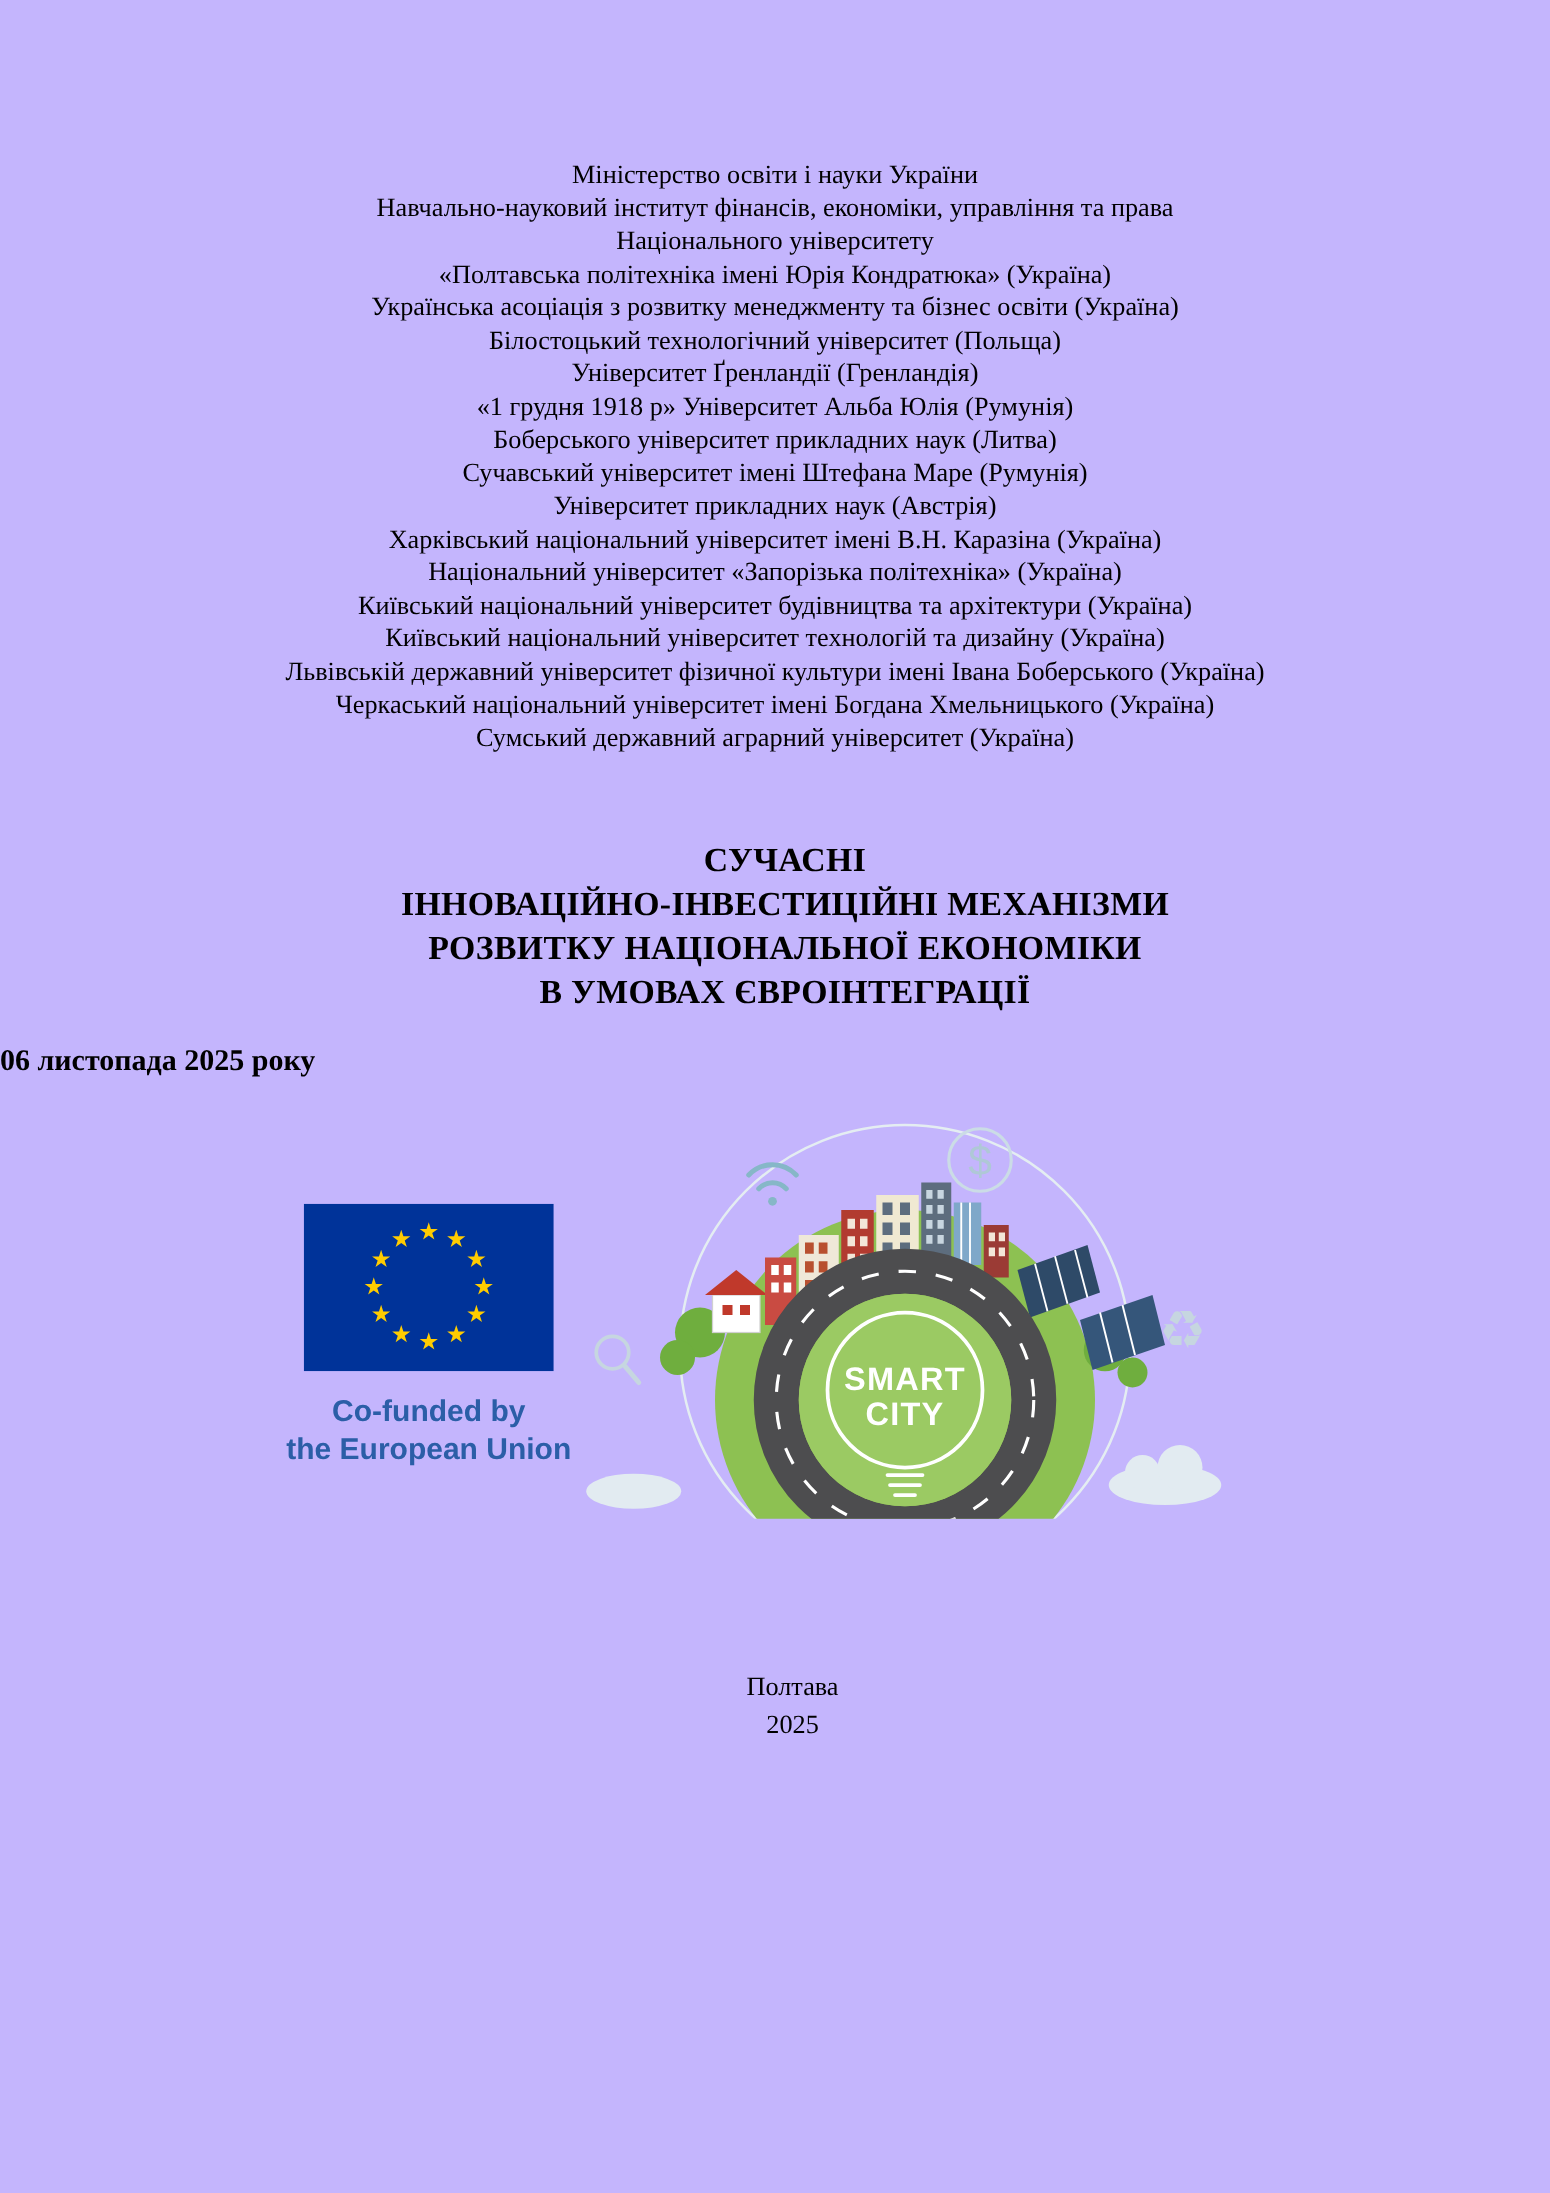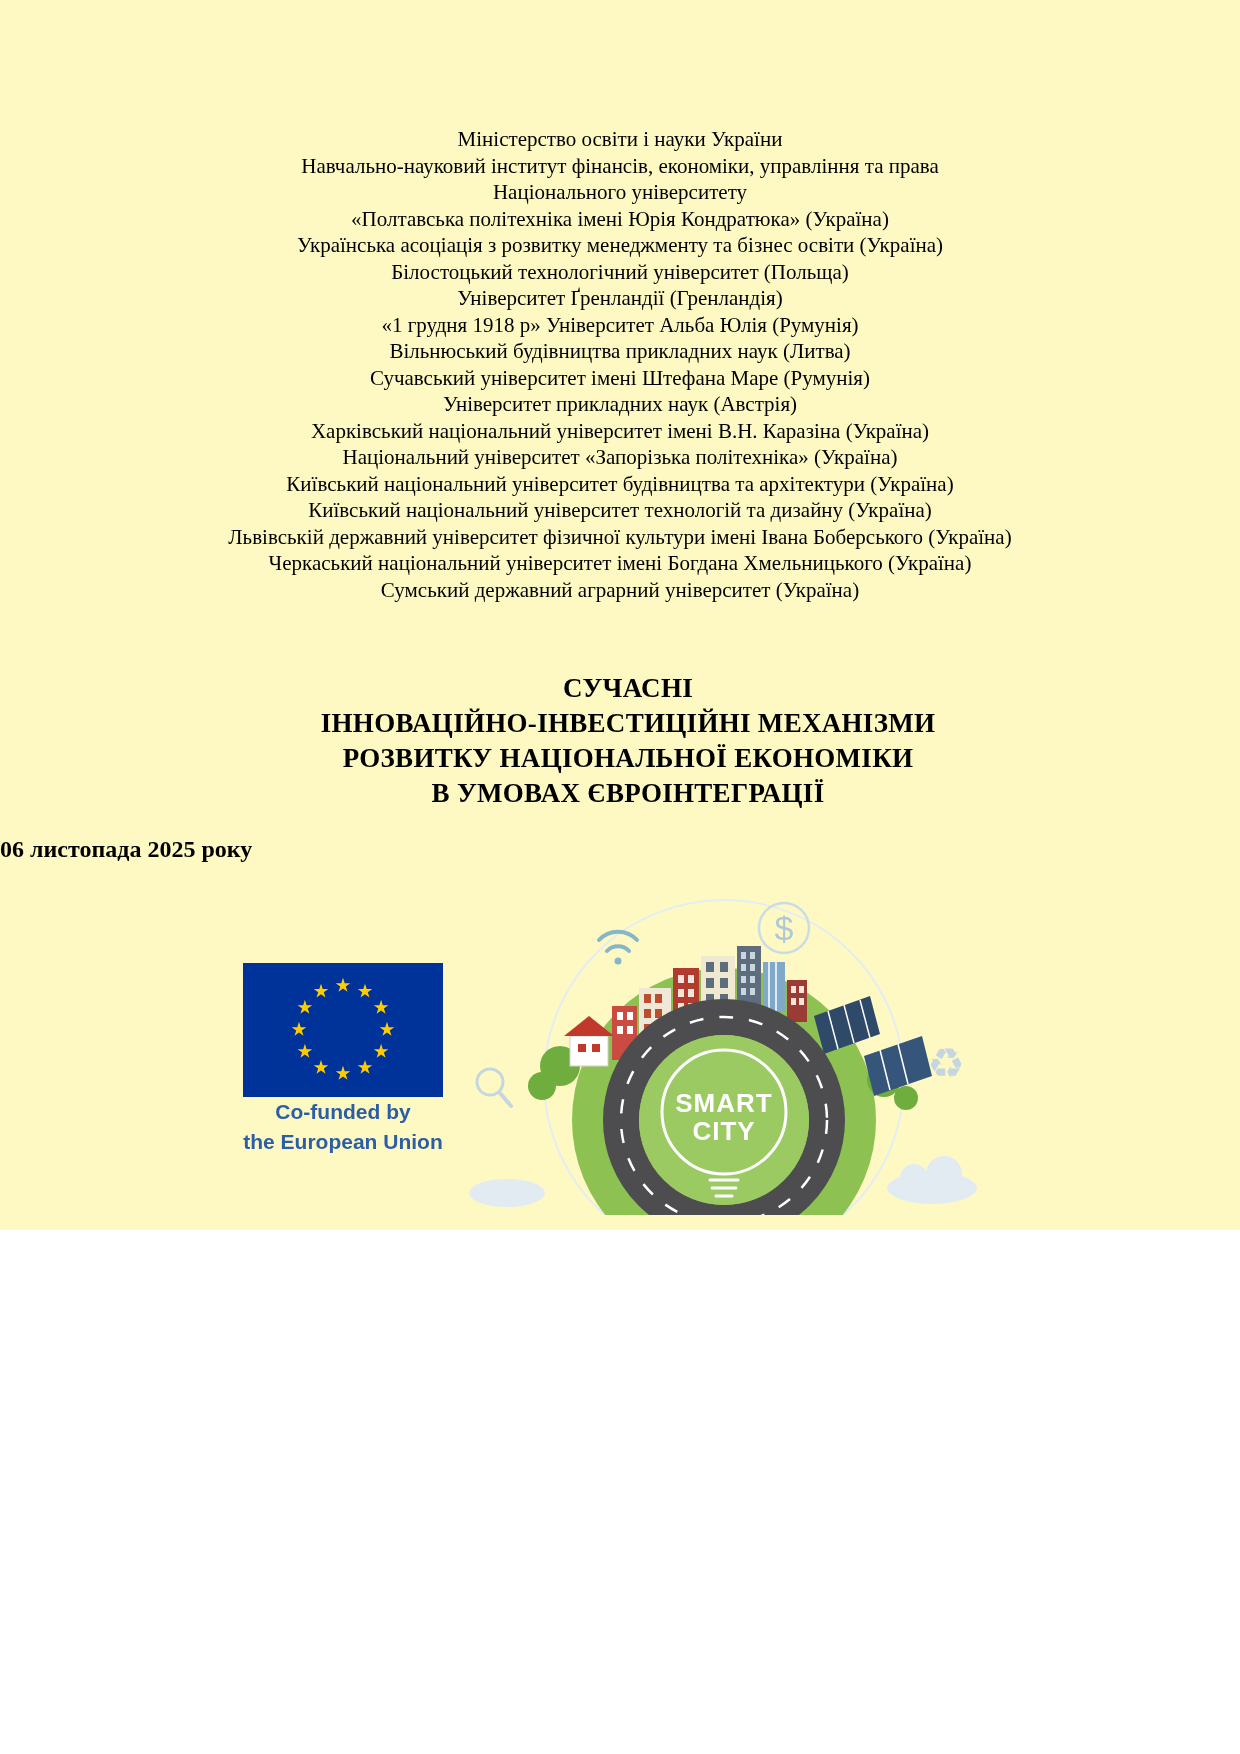--- a/index.html
+++ b/index.html
@@ -1,19 +1,19 @@
 <!DOCTYPE html>
 <html><head>
 <meta charset="utf-8">
 <style>
   html,body { margin:0; padding:0; background:#ffffff; }
   .page {
     position:relative;
-    width:1240px; height:1230px;
-    background:#fef9c3;
+    width:1240px; height:1754px;
+    background:#c4b5fd;
     font-family:"Liberation Serif", serif;
     color:#000000;
     overflow:hidden;
   }
   .institutions {
     position:absolute; top:126px; left:0; right:0;
     text-align:center;
     font-size:21px; line-height:26.5px;
   }
   .title-block {
@@ -26,22 +26,23 @@
     position:absolute; top:836px; left:0; right:12px;
     text-align:left;
     font-weight:bold; font-size:24px;
   }
   .eu-block {
     position:absolute; left:203px; top:963px; width:280px;
     text-align:center;
   }
   .eu-flag-svg { display:block; margin:0 auto; }
   .eu-caption {
+    margin-top:18px;
     font-family:"Liberation Sans", sans-serif;
-    font-size:21px; font-weight:600; line-height:30px;
+    font-size:24px; font-weight:600; line-height:30px;
     color:#2B5EA7;
   }
   .smart-city {
     position:absolute; left:452px; top:888px;
   }
   .footer-block {
     position:absolute; top:1334px; left:0; right:0;
     text-align:center;
     font-size:21px; line-height:30px;padding-left:28px;
   }
@@ -53,21 +54,21 @@
 
   <div class="institutions">
     <div>Міністерство освіти і науки України</div>
     <div>Навчально-науковий інститут фінансів, економіки, управління та права</div>
     <div>Національного університету</div>
     <div>«Полтавська політехніка імені Юрія Кондратюка» (Україна)</div>
     <div>Українська асоціація з розвитку менеджменту та бізнес освіти (Україна)</div>
     <div>Білостоцький технологічний університет (Польща)</div>
     <div>Університет Ґренландії (Гренландія)</div>
     <div>«1 грудня 1918 р» Університет Альба Юлія (Румунія)</div>
-    <div>Вільнюський будівництва прикладних наук (Литва)</div>
+    <div>Боберського університет прикладних наук (Литва)</div>
     <div>Сучавський університет імені Штефана Маре (Румунія)</div>
     <div>Університет прикладних наук (Австрія)</div>
     <div>Харківський національний університет імені В.Н. Каразіна (Україна)</div>
     <div>Національний університет «Запорізька політехніка» (Україна)</div>
     <div>Київський національний університет будівництва та архітектури (Україна)</div>
     <div>Київський національний університет технологій та дизайну (Україна)</div>
     <div>Львівській державний університет фізичної культури імені Івана Боберського (Україна)</div>
     <div>Черкаський національний університет імені Богдана Хмельницького (Україна)</div>
     <div>Сумський державний аграрний університет (Україна)</div>
   </div>

